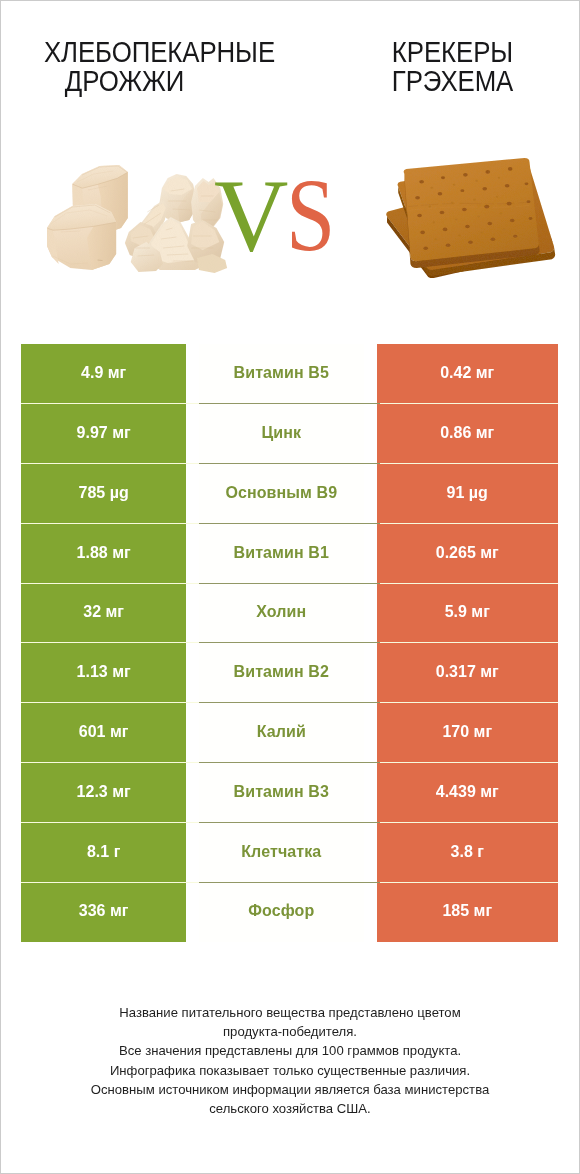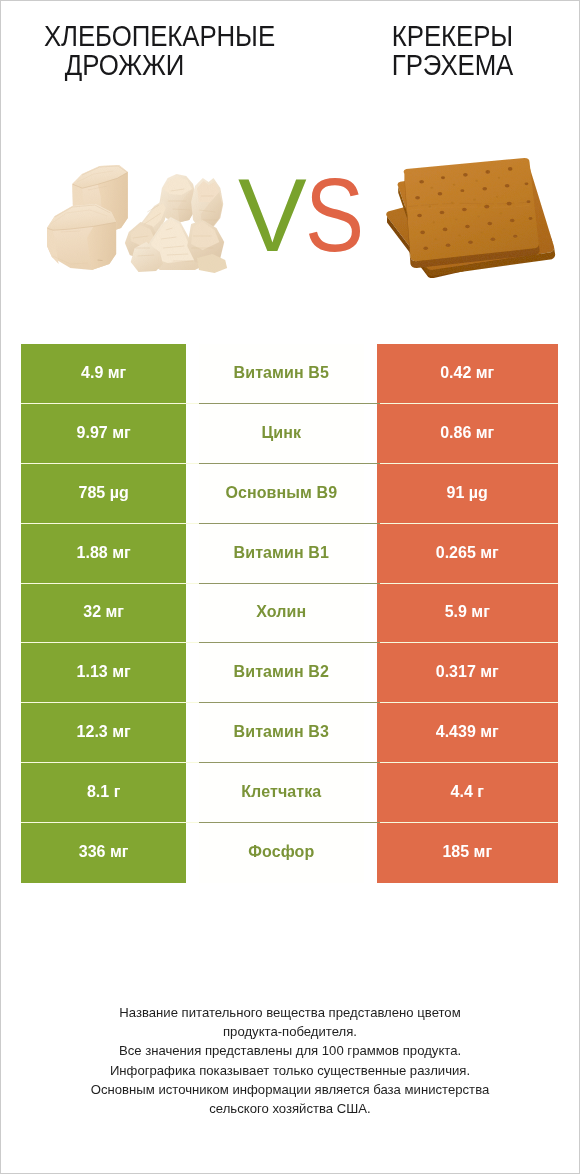--- a/index.html
+++ b/index.html
@@ -1,34 +1,34 @@
 <!DOCTYPE html>
 <html><head>
 <meta charset="utf-8">
 <style>
   html,body{margin:0;padding:0;}
   body{width:580px;height:1174px;background:#fff;font-family:"Liberation Sans",sans-serif;overflow:hidden;}
   .page{position:relative;width:580px;height:1174px;background:#fff;}
   .page-border{position:absolute;left:0;top:0;width:580px;height:1174px;box-sizing:border-box;border:1px solid #cbcbcb;pointer-events:none;z-index:50;}
 
   
-  .titles{position:absolute;left:0;top:0;width:500px;height:100px;}
+  .titles{position:absolute;left:0;top:16px;width:500px;height:100px;}
   .title{position:absolute;top:21.5px;font-size:29.2px;line-height:29px;color:#18181a;
          font-family:"Liberation Sans",sans-serif;font-weight:400;letter-spacing:-0.1px;white-space:pre-line;transform:scaleX(0.885);}
   .title-left{left:0;width:319px;text-align:center;}
   .title-left2{left:0;width:249px;top:50.5px;text-align:center;}
   .title-right{left:290px;width:325px;text-align:center;}
   .title-right2{left:290px;width:325px;top:50.5px;text-align:center;}
 
   
   .hero{position:absolute;left:0;top:100px;width:580px;height:244px;}
   .img-yeast{position:absolute;left:47px;top:60px;}
   .img-crackers{position:absolute;left:385px;top:57px;}
-  .vs{position:absolute;left:238px;top:63.5px;font-size:103px;line-height:103px;font-weight:400;
-      font-family:Liberation Sans, sans-serif;letter-spacing:-5px;}
+  .vs{position:absolute;left:214px;top:63.5px;font-size:103px;line-height:103px;font-weight:400;
+      font-family:Liberation Serif, serif;letter-spacing:-5px;}
   .vs .v{color:#79a22c;}
   .vs .s{color:#e06546;display:inline-block;transform:scaleX(0.86);transform-origin:left center;margin-left:3px;}
 
   
   .table{position:absolute;left:21.4px;top:344.4px;width:536.4px;}
   .row{display:flex;height:59.8px;position:relative;}
   .cell{display:flex;align-items:center;justify-content:center;font-size:16px;font-weight:700;line-height:1;padding-bottom:2px;box-sizing:border-box;
         font-family:"Liberation Sans",sans-serif;letter-spacing:0px;}
   .c-left{width:178px;background:#82a631;color:#fff;}
   .c-mid{width:178.4px;margin:0 13px;background:#fffffd;color:#7b9438;box-sizing:border-box;letter-spacing:0.1px;}
@@ -307,29 +307,35 @@
         <div class="cell c-right">5.9 мг</div>
         <div class="rule"></div>
       </div>
       <div class="row">
         <div class="cell c-left">1.13 мг</div>
         <div class="cell c-mid">Витамин B2</div>
         <div class="cell c-right">0.317 мг</div>
         <div class="rule"></div>
       </div>
       <div class="row">
+        <div class="cell c-left">601 мг</div>
+        <div class="cell c-mid">Калий</div>
+        <div class="cell c-right">170 мг</div>
+        <div class="rule"></div>
+      </div>
+      <div class="row">
         <div class="cell c-left">12.3 мг</div>
         <div class="cell c-mid">Витамин B3</div>
         <div class="cell c-right">4.439 мг</div>
         <div class="rule"></div>
       </div>
       <div class="row">
         <div class="cell c-left">8.1 г</div>
         <div class="cell c-mid">Клетчатка</div>
-        <div class="cell c-right">4.4 г</div>
+        <div class="cell c-right">3.8 г</div>
         <div class="rule"></div>
       </div>
       <div class="row">
         <div class="cell c-left">336 мг</div>
         <div class="cell c-mid">Фосфор</div>
         <div class="cell c-right">185 мг</div>
       </div>
     </div>
 
   <div class="footer" id="footer">

